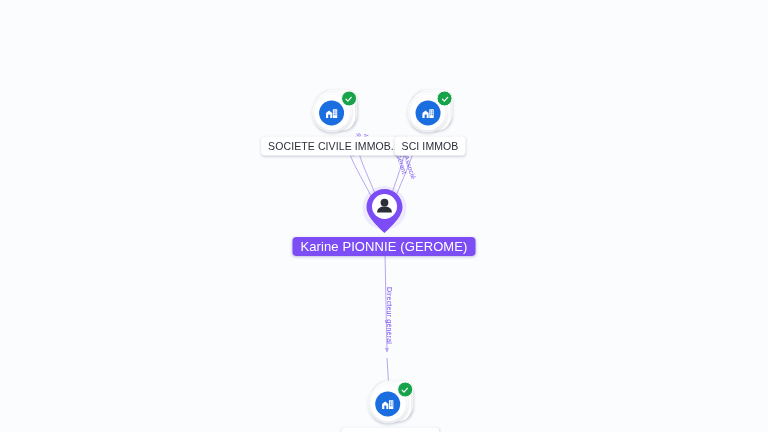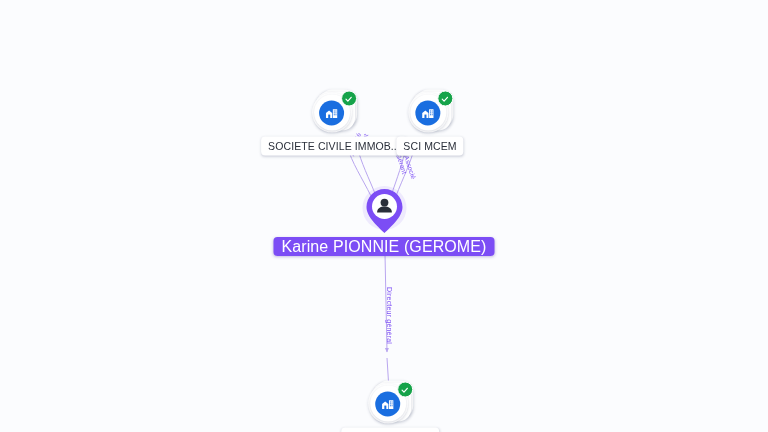--- a/index.html
+++ b/index.html
@@ -143,21 +143,21 @@
     left: 50%;
     top: 0;
     transform: translateX(-50%);
   }
   .person-pin svg { display: block; }
 
   .person-label {
     margin-top: 1px;
     background: #7c4df5;
     color: #ffffff;
-    font-size: 16px;
+    font-size: 13px;
     line-height: 13px;
     padding: 3px 8px;
     border-radius: 4px;
     white-space: nowrap;
     box-shadow: 0 1px 3px rgba(70,40,160,0.30);
     letter-spacing: 0.1px;
   }
 
   
   .edge-label {
@@ -263,21 +263,21 @@
             <rect x="6.6" y="14.5" width="3.2" height="5.5" fill="#1a6ee0"></rect>
           </svg>
         </div>
       </div>
       <div class="verified-badge">
         <svg width="9" height="9" viewBox="0 0 24 24" fill="none">
           <path d="M5 12.5 L10 17.5 L19 7.5" stroke="#ffffff" stroke-width="3.2" stroke-linecap="round" stroke-linejoin="round"></path>
         </svg>
       </div>
     </div>
-    <div class="node-label">SCI MCEM</div>
+    <div class="node-label">SCI IMMOB</div>
   </div>
 
   <div class="node" style="left:384px; top:222px;">
     <div class="person-pin-wrap">
       <div class="pin-halo"></div>
       <div class="person-pin">
         <svg width="38" height="46" viewBox="0 0 38 46" fill="none">
           <path d="M19 1 C9.1 1 1 9.1 1 19 C1 29.5 14 40 19 45 C24 40 37 29.5 37 19 C37 9.1 28.9 1 19 1 Z" fill="#7c4df5"></path>
           <circle cx="19" cy="18.5" r="12.5" fill="#ffffff"></circle>
           <g>

